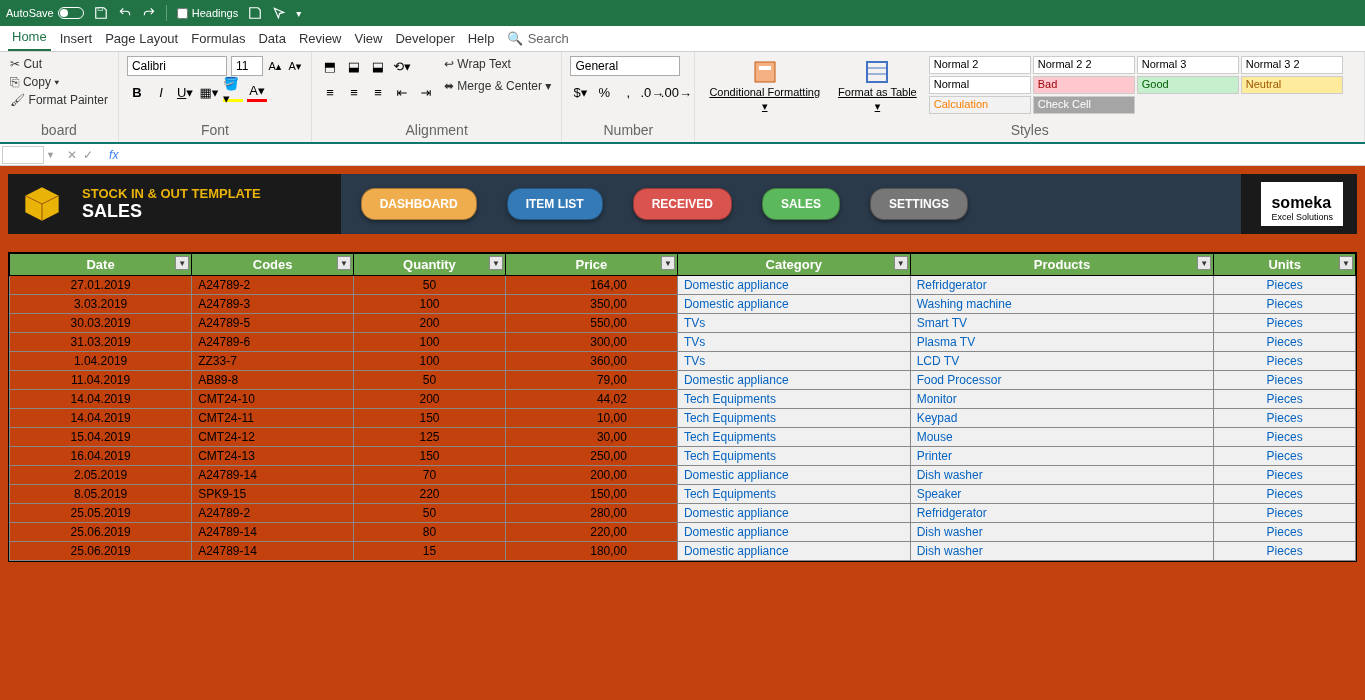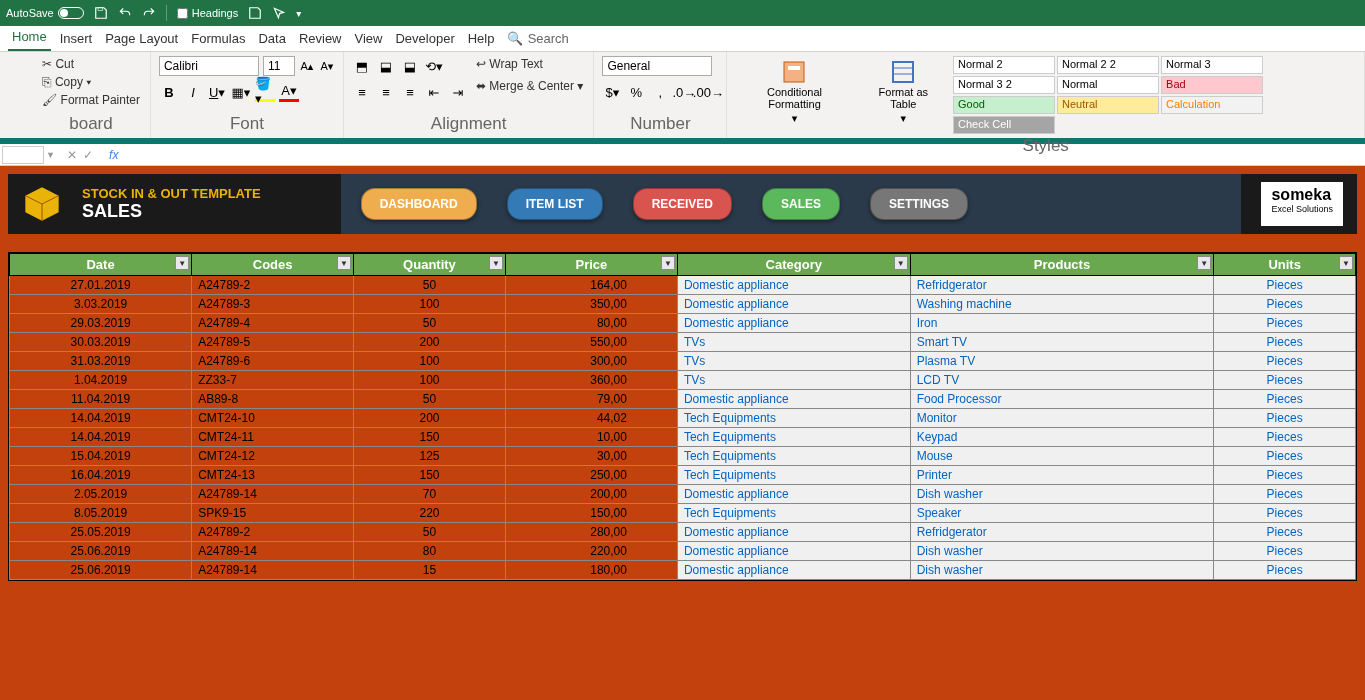--- a/index.html
+++ b/index.html
@@ -15,52 +15,52 @@
 .headings-check { display: flex; align-items: center; gap: 4px; font-size: 11px; }
 .headings-check input { width: 11px; height: 11px; }
 
 
 .ribbon-tabs { height: 26px; display: flex; align-items: flex-end; padding: 0 8px; gap: 5px; border-bottom: 1px solid #d0d0d0; background: #fff; }
 .ribbon-tab { font-size: 13px; padding: 4px 4px 5px 4px; cursor: pointer; color: #333; }
 .ribbon-tab.active { color: #217346; border-bottom: 2px solid #217346; }
 .search-tab { display: flex; align-items: center; gap: 4px; color: #666; }
 
 
-.ribbon { height: 92px; background: #f3f2f1; border-bottom: 6px solid #0f766e; display: flex; padding-left: 32px; }
+.ribbon { height: 92px; background: #f3f2f1; border-bottom: 2px solid #0f766e; display: flex; }
 .ribbon-group { border-right: 1px solid #e0e0e0; display: flex; flex-direction: column; justify-content: space-between; padding: 4px 8px 2px 8px; }
-.ribbon-group-label { font-size: 17px; color: #666; text-align: center; padding: 2px 0; position: relative; }
+.ribbon-group-label { font-size: 14px; color: #666; text-align: center; padding: 2px 0; position: relative; }
 .group-body { display: flex; gap: 6px; align-items: flex-start; }
 .vstack { display: flex; flex-direction: column; gap: 2px; }
 .hstack { display: flex; gap: 4px; align-items: center; }
 .ribbon-btn { font-size: 12px; color: #333; cursor: pointer; padding: 1px 2px; white-space: nowrap; }
 .font-sel { height: 20px; border: 1px solid #ababab; background: #fff; font-size: 12px; padding: 0 4px; }
 .icon-btn { width: 20px; height: 20px; display: flex; align-items: center; justify-content: center; cursor: pointer; font-size: 13px; }
 .icon-btn.sm { width: 16px; height: 16px; font-size: 11px; }
 .style-cells { display: flex; flex-wrap: wrap; width: 420px; gap: 2px; }
 .style-cell { width: 102px; height: 18px; border: 1px solid #ccc; font-size: 11px; padding: 1px 4px; cursor: pointer; }
-.big-btn { display: flex; flex-direction: column; align-items: center; gap: 2px; padding: 4px 6px; cursor: pointer; font-size: 11px; text-align: center; }
+.big-btn { display: flex; flex-direction: column; align-items: center; gap: 2px; padding: 4px 6px; cursor: pointer; font-size: 11px; text-align: center; text-decoration: underline; }
 .big-btn svg { width: 28px; height: 24px; }
 
 
 .formula-bar { height: 22px; border-bottom: 1px solid #d0d0d0; display: flex; align-items: center; background: #fff; }
 .name-box { width: 42px; border: 1px solid #ccc; height: 18px; margin-left: 2px; padding: 0 4px; font-size: 12px; }
 .fb-btns { display: flex; gap: 6px; padding: 0 10px; color: #999; }
 .fx { font-style: italic; font-size: 12px; color: #3b82f6; padding: 0 6px; }
 .formula-input { flex: 1; border: none; height: 18px; font-size: 12px; }
 
 
 .sheet { overflow: auto; height: calc(700px - 26px - 26px - 92px - 22px); background: #c2410c; padding: 8px 2px; }
 .template-header { background: #1a1a1a; height: 60px; display: flex; align-items: center; padding: 0 14px; gap: 20px; margin: 0 6px; }
 .logo-icon { width: 40px; height: 40px; }
 .header-text { display: flex; flex-direction: column; }
 .header-title { color: #eab308; font-size: 13px; font-weight: bold; }
 .header-sub { color: #fff; font-size: 18px; font-weight: bold; }
 .nav-btns { display: flex; gap: 30px; margin-left: 60px; flex: 1; background: #2a3a4a; height: 100%; align-items: center; padding: 0 20px; }
 .nav-btn { padding: 8px 18px; border-radius: 14px; color: #fff; font-weight: bold; font-size: 12px; cursor: pointer; border: 1px solid rgba(0,0,0,0.3); box-shadow: 0 2px 4px rgba(0,0,0,0.4); }
-.someka { background: #fff; color: #000; padding: 4px 10px; font-size: 16px; font-weight: bold; height: 44px; display: flex; flex-direction: column; justify-content: flex-start; }
+.someka { background: #fff; color: #000; padding: 4px 10px; font-size: 16px; font-weight: bold; height: 44px; display: flex; flex-direction: column; justify-content: flex-end; }
 .someka small { font-size: 9px; font-weight: normal; }
 
 .data-area { margin: 18px 6px 0 6px; border: 1px solid #000; }
 .data-table { width: 100%; border-collapse: collapse; table-layout: fixed; }
 .data-table th { background: #6aa84f; color: #fff; font-weight: bold; font-size: 13px; padding: 3px 6px; border: 1px solid #000; position: relative; text-align: center; }
 .filter-arrow { position: absolute; right: 2px; top: 2px; width: 14px; height: 14px; background: #e8e8e8; border: 1px solid #888; display: flex; align-items: center; justify-content: center; font-size: 8px; color: #333; cursor: pointer; }
 .data-table td { border: 1px solid #888; padding: 1px 6px; font-size: 12px; height: 19px; }
 .data-table td.c-date { text-align: center; }
 .data-table td.c-code { text-align: left; }
 .data-table td.c-num { text-align: center; }
@@ -292,29 +292,20 @@
           <tr>
             <td class="c-date">3.03.2019</td>
             <td class="c-code">A24789-3</td>
             <td class="c-num">100</td>
             <td class="c-price">350,00</td>
             <td class="c-link">Domestic appliance</td>
             <td class="c-link">Washing machine</td>
             <td class="c-units">Pieces</td>
           </tr>
           <tr>
-            <td class="c-date">29.03.2019</td>
-            <td class="c-code">A24789-4</td>
-            <td class="c-num">50</td>
-            <td class="c-price">80,00</td>
-            <td class="c-link">Domestic appliance</td>
-            <td class="c-link">Iron</td>
-            <td class="c-units">Pieces</td>
-          </tr>
-          <tr>
             <td class="c-date">30.03.2019</td>
             <td class="c-code">A24789-5</td>
             <td class="c-num">200</td>
             <td class="c-price">550,00</td>
             <td class="c-link">TVs</td>
             <td class="c-link">Smart TV</td>
             <td class="c-units">Pieces</td>
           </tr>
           <tr>
             <td class="c-date">31.03.2019</td>

